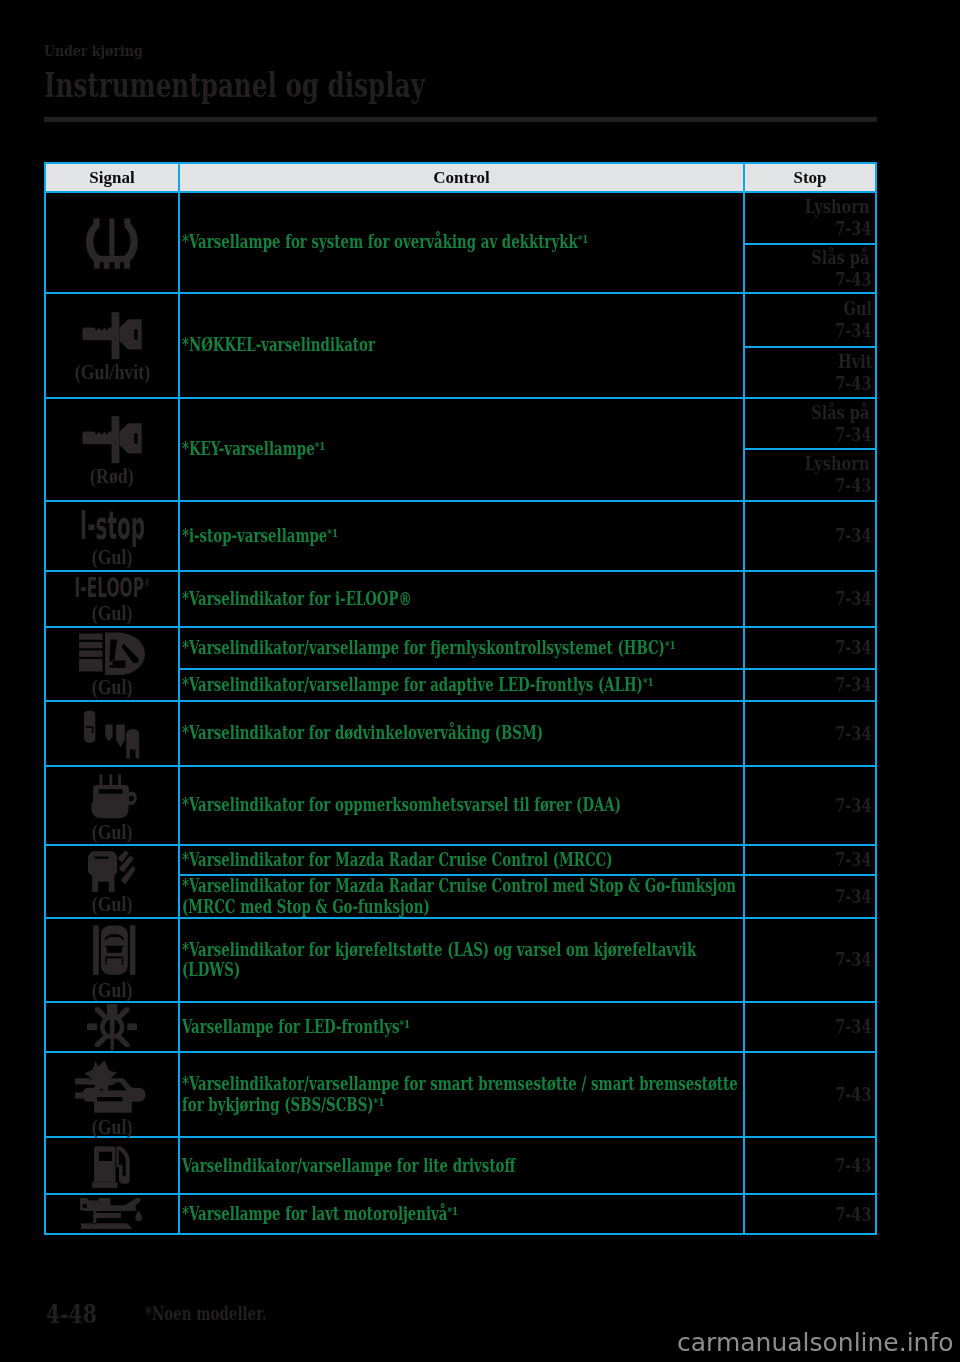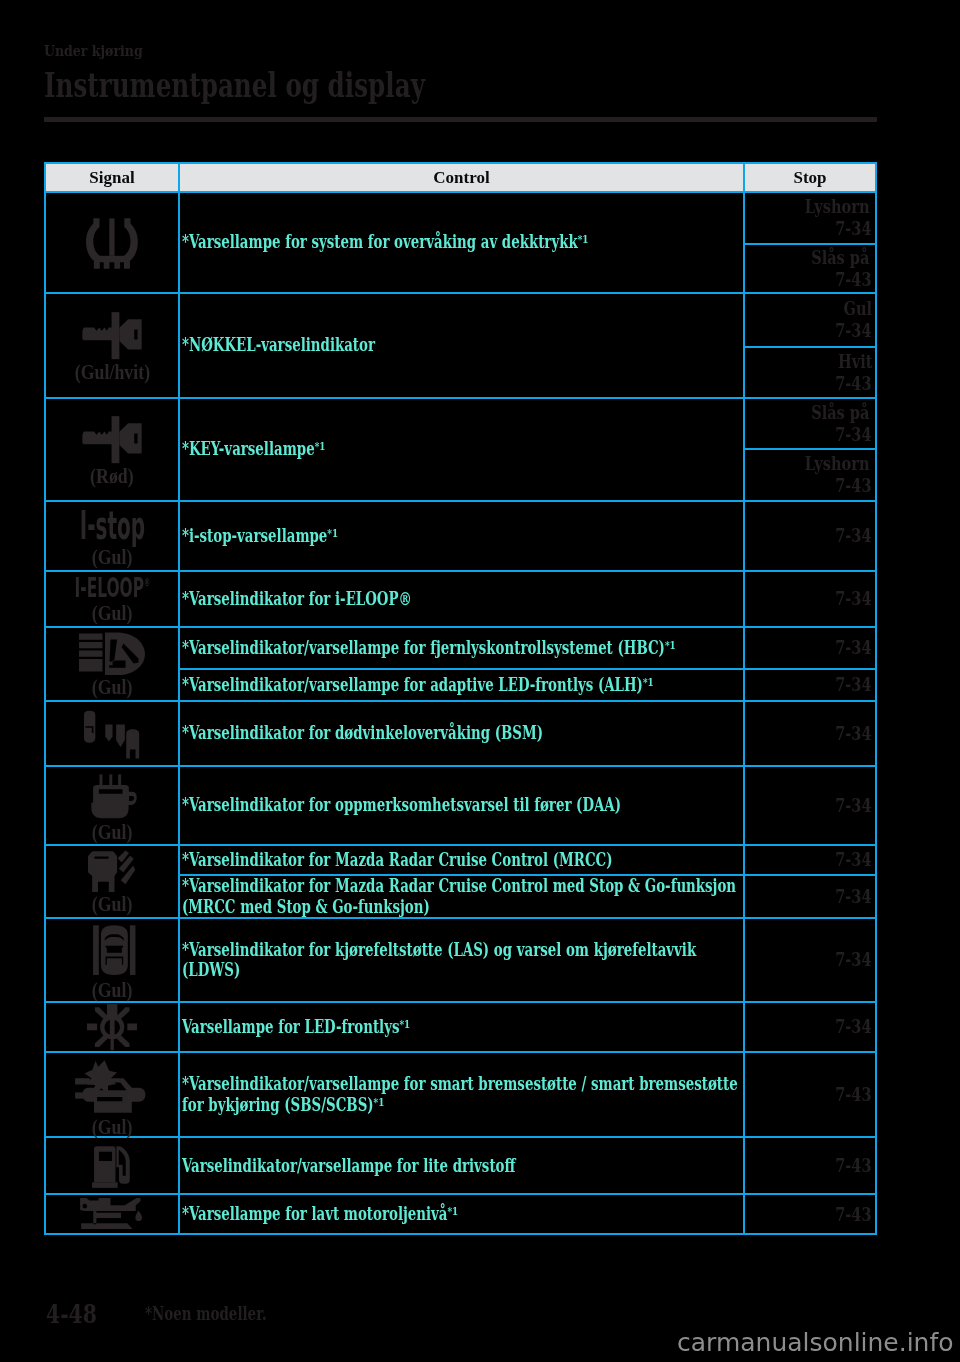--- a/index.html
+++ b/index.html
@@ -24,21 +24,21 @@
   .c-side{width:132px;}
 
   .sigcell{text-align:center;color:#2b2627;}
   .sigwrap{display:flex;flex-direction:column;align-items:center;justify-content:center;}
   .cap{font-size:22px;font-weight:bold;color:#2b2627;
        font-family:"Liberation Serif",serif;transform:scaleX(0.81);display:block;
        line-height:0.82;}
   .txticon{display:block;color:#2b2627;font-weight:bold;white-space:nowrap;
            font-family:"DejaVu Sans Condensed",sans-serif;line-height:1.0;transform-origin:center top;}
   .txticon sup{font-size:0.4em;vertical-align:1.05em;}
-  .advcell{color:#5eead4;font-size:18px;font-weight:bold;padding:0;line-height:1.14;}
+  .advcell{color:#15803d;font-size:18px;font-weight:bold;padding:0;line-height:1.14;}
   .advcell sup{font-size:0.66em;vertical-align:0.45em;}
   .advcell > span{display:block;transform:scaleX(0.825);transform-origin:left top;
                   width:678px;margin-left:2px;}
   .sidecell{color:#231f20;font-size:19px;font-weight:bold;text-align:right;line-height:1.14;}
   .sidecell span{display:inline-block;transform:scaleX(0.85);}
 
   .footer-page{position:absolute;left:46px;top:1299px;font-size:26px;font-weight:bold;color:#231f20;
                transform:scaleX(0.87);transform-origin:left top;}
   .footer-note{position:absolute;left:145px;top:1303px;font-size:18px;font-weight:bold;color:#231f20;
                transform:scaleX(0.83);transform-origin:left top;}

